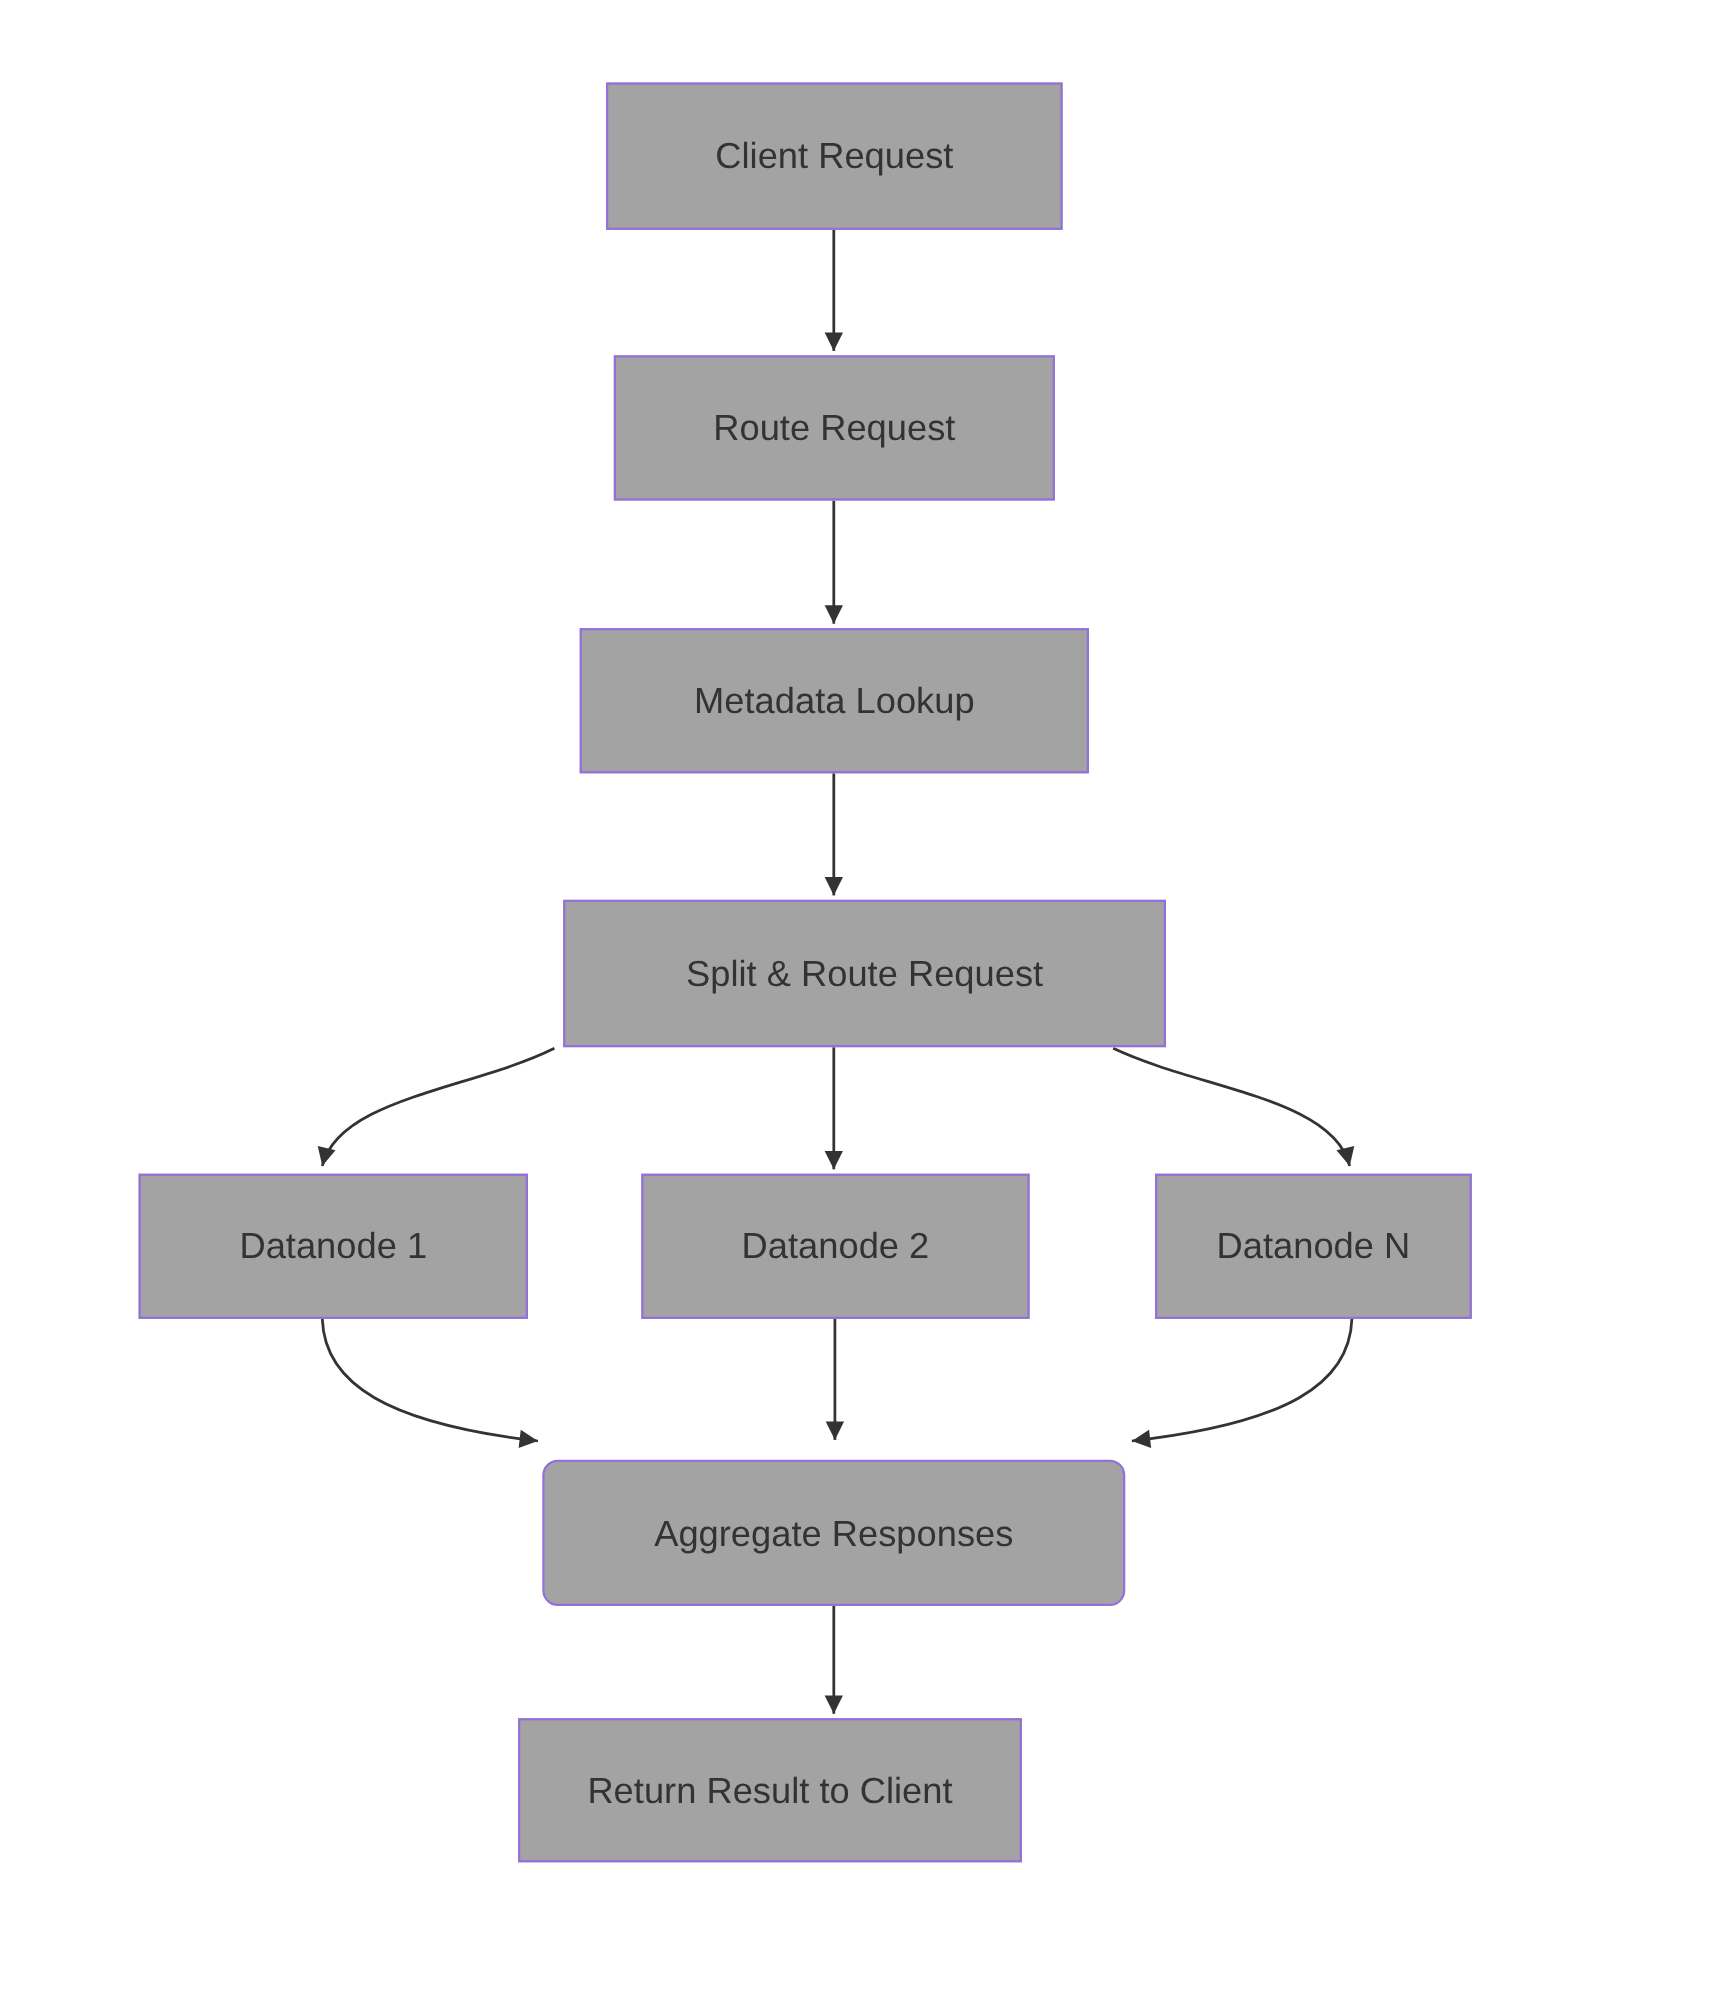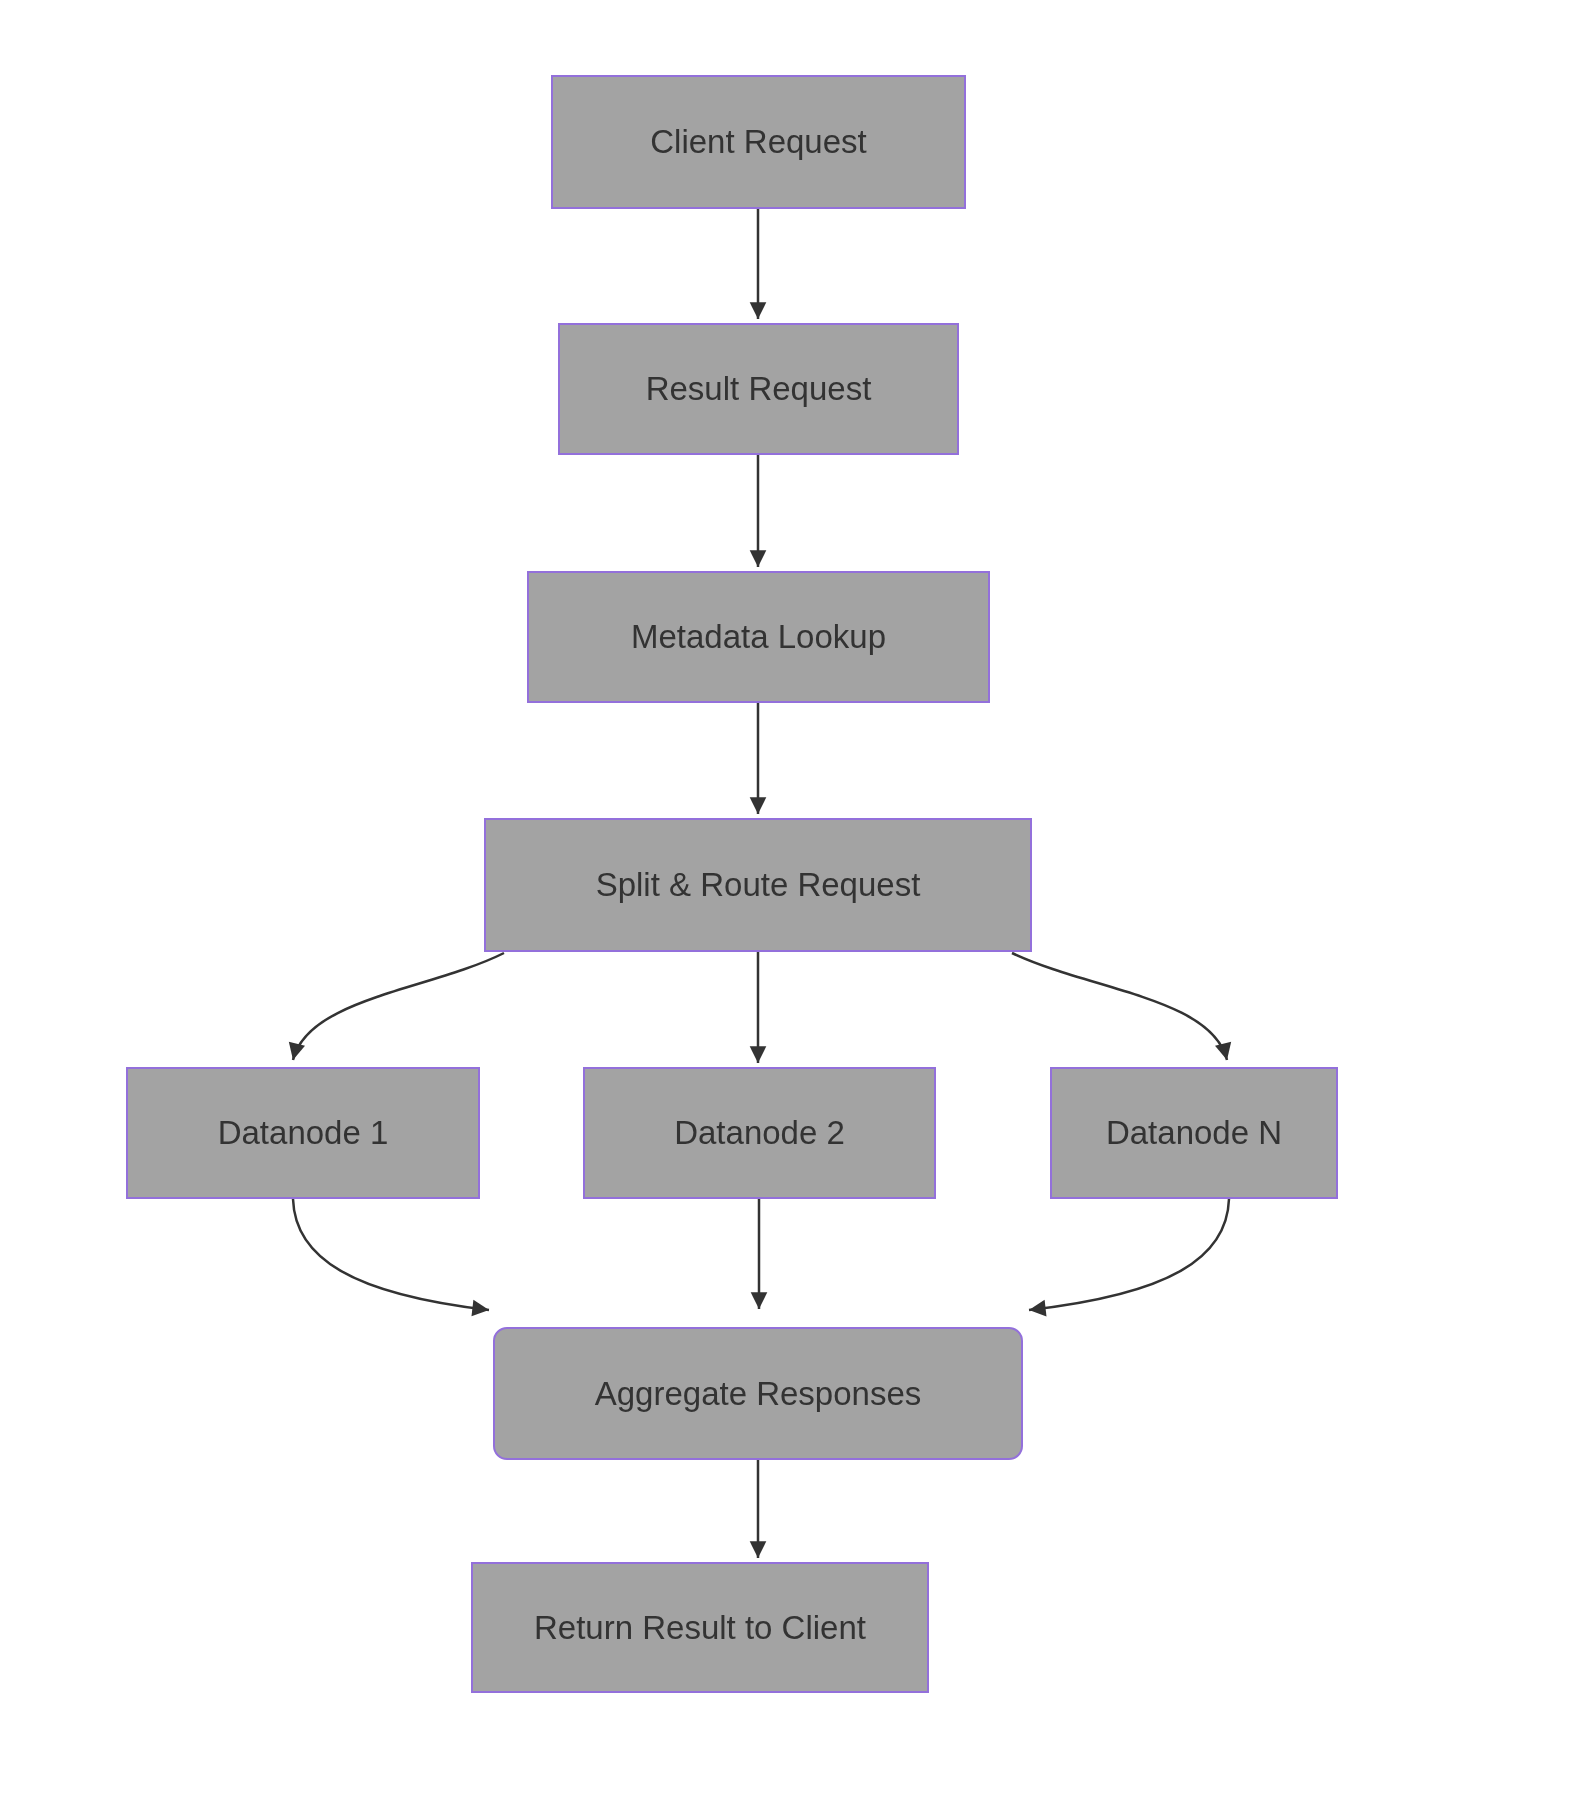--- a/index.html
+++ b/index.html
@@ -62,28 +62,28 @@
       <path d="M1229,1199 C1227,1258 1170,1294 1029,1310" marker-end="url(#arrow)"></path>
       <path d="M758,1446 L758,1558" marker-end="url(#arrow)"></path>
     </g>
   </svg>
 
   <div class="node" style="left:551px; top:75px;  width:415px; height:134px;">
     <span>Client Request</span>
   </div>
 
   <div class="node" style="left:558px; top:323px; width:401px; height:132px;">
-    <span>Result Request</span>
+    <span>Route Request</span>
   </div>
 
   <div class="node" style="left:527px; top:571px; width:463px; height:132px;">
     <span>Metadata Lookup</span>
   </div>
 
-  <div class="node" style="left:484px; top:818px; width:548px; height:134px;">
+  <div class="node" style="left:512px; top:818px; width:548px; height:134px;">
     <span>Split &amp; Route Request</span>
   </div>
 
   <div class="node" style="left:114px; top:1067px; width:354px; height:132px;margin-left:12px;">
     <span>Datanode 1</span>
   </div>
 
   <div class="node" style="left:583px; top:1067px; width:353px; height:132px;">
     <span>Datanode 2</span>
   </div>

